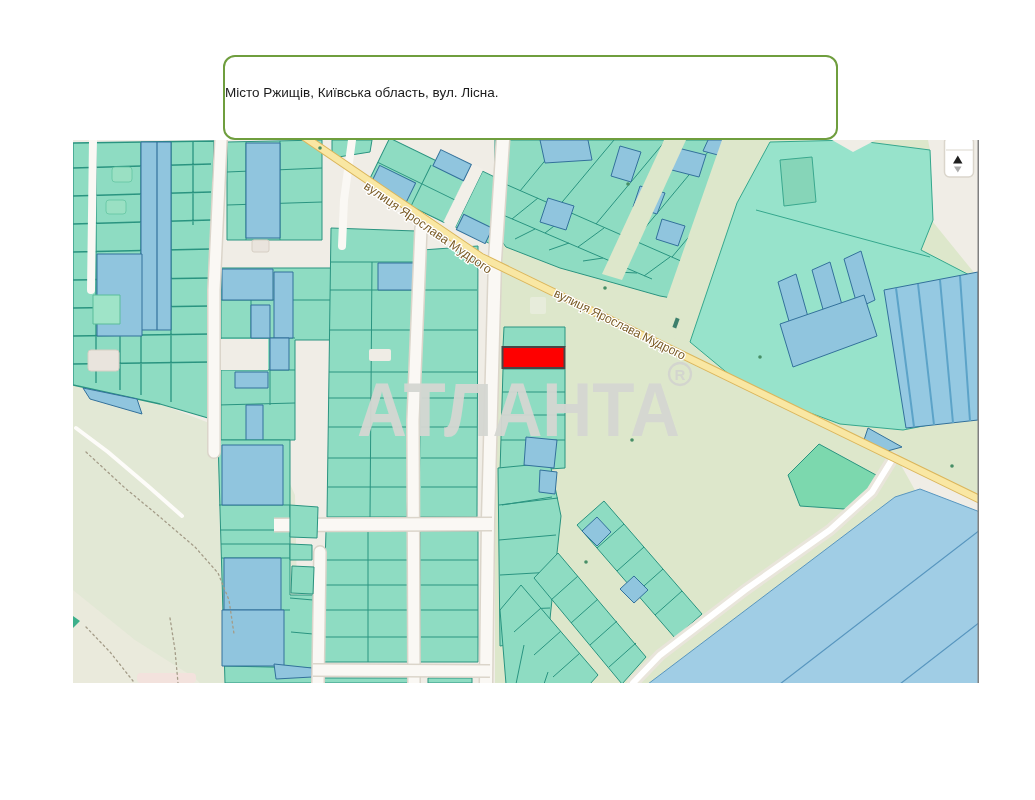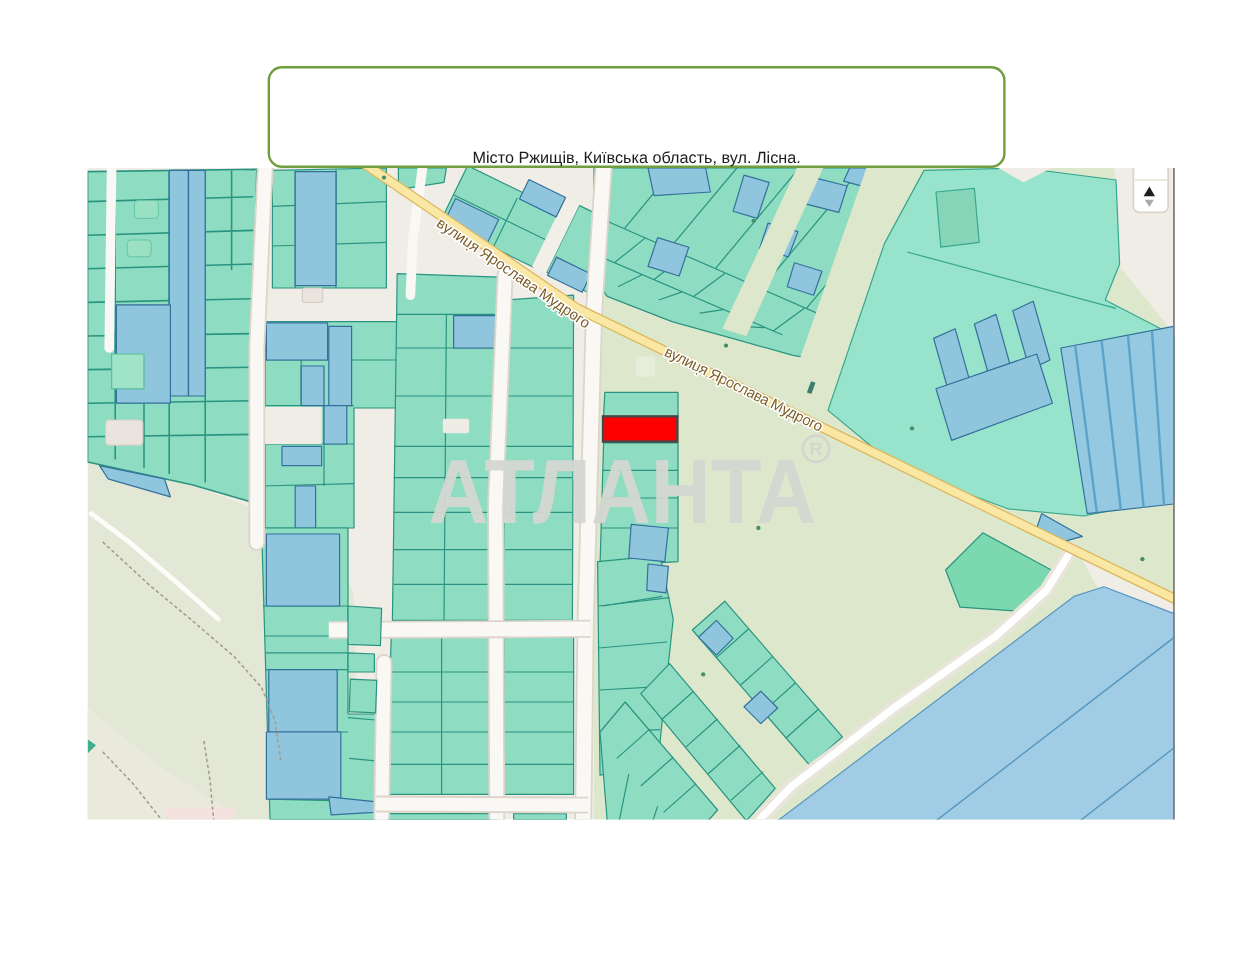--- a/index.html
+++ b/index.html
@@ -1,21 +1,21 @@
 <!DOCTYPE html>
 <html><head>
 <meta charset="utf-8">
 <style>
   html,body{margin:0;padding:0;background:#ffffff;}
   body{width:1035px;height:800px;position:relative;overflow:hidden;
        font-family:"Liberation Sans", sans-serif;}
   .titlebox{position:absolute;left:223px;top:55px;width:611px;height:81px;
      background:#ffffff;border:2px solid #6f9e3e;border-radius:12px;}
-  .titletext{position:absolute;left:0;top:28px;width:100%;text-align:center;
-     font-size:13.5px;color:#1b1b1b;margin-top:39px;}
+  .titletext{position:absolute;left:0;top:28px;width:100%;text-align:left;
+     font-size:13.5px;color:#1b1b1b;}
   .map{position:absolute;left:73px;top:140px;width:829px;height:543px;}
 </style>
 </head>
 <body>
 
 <div class="titlebox">
 
   <div class="titletext">Місто Ржищів, Київська область, вул. Лісна.</div>
 </div>
 

